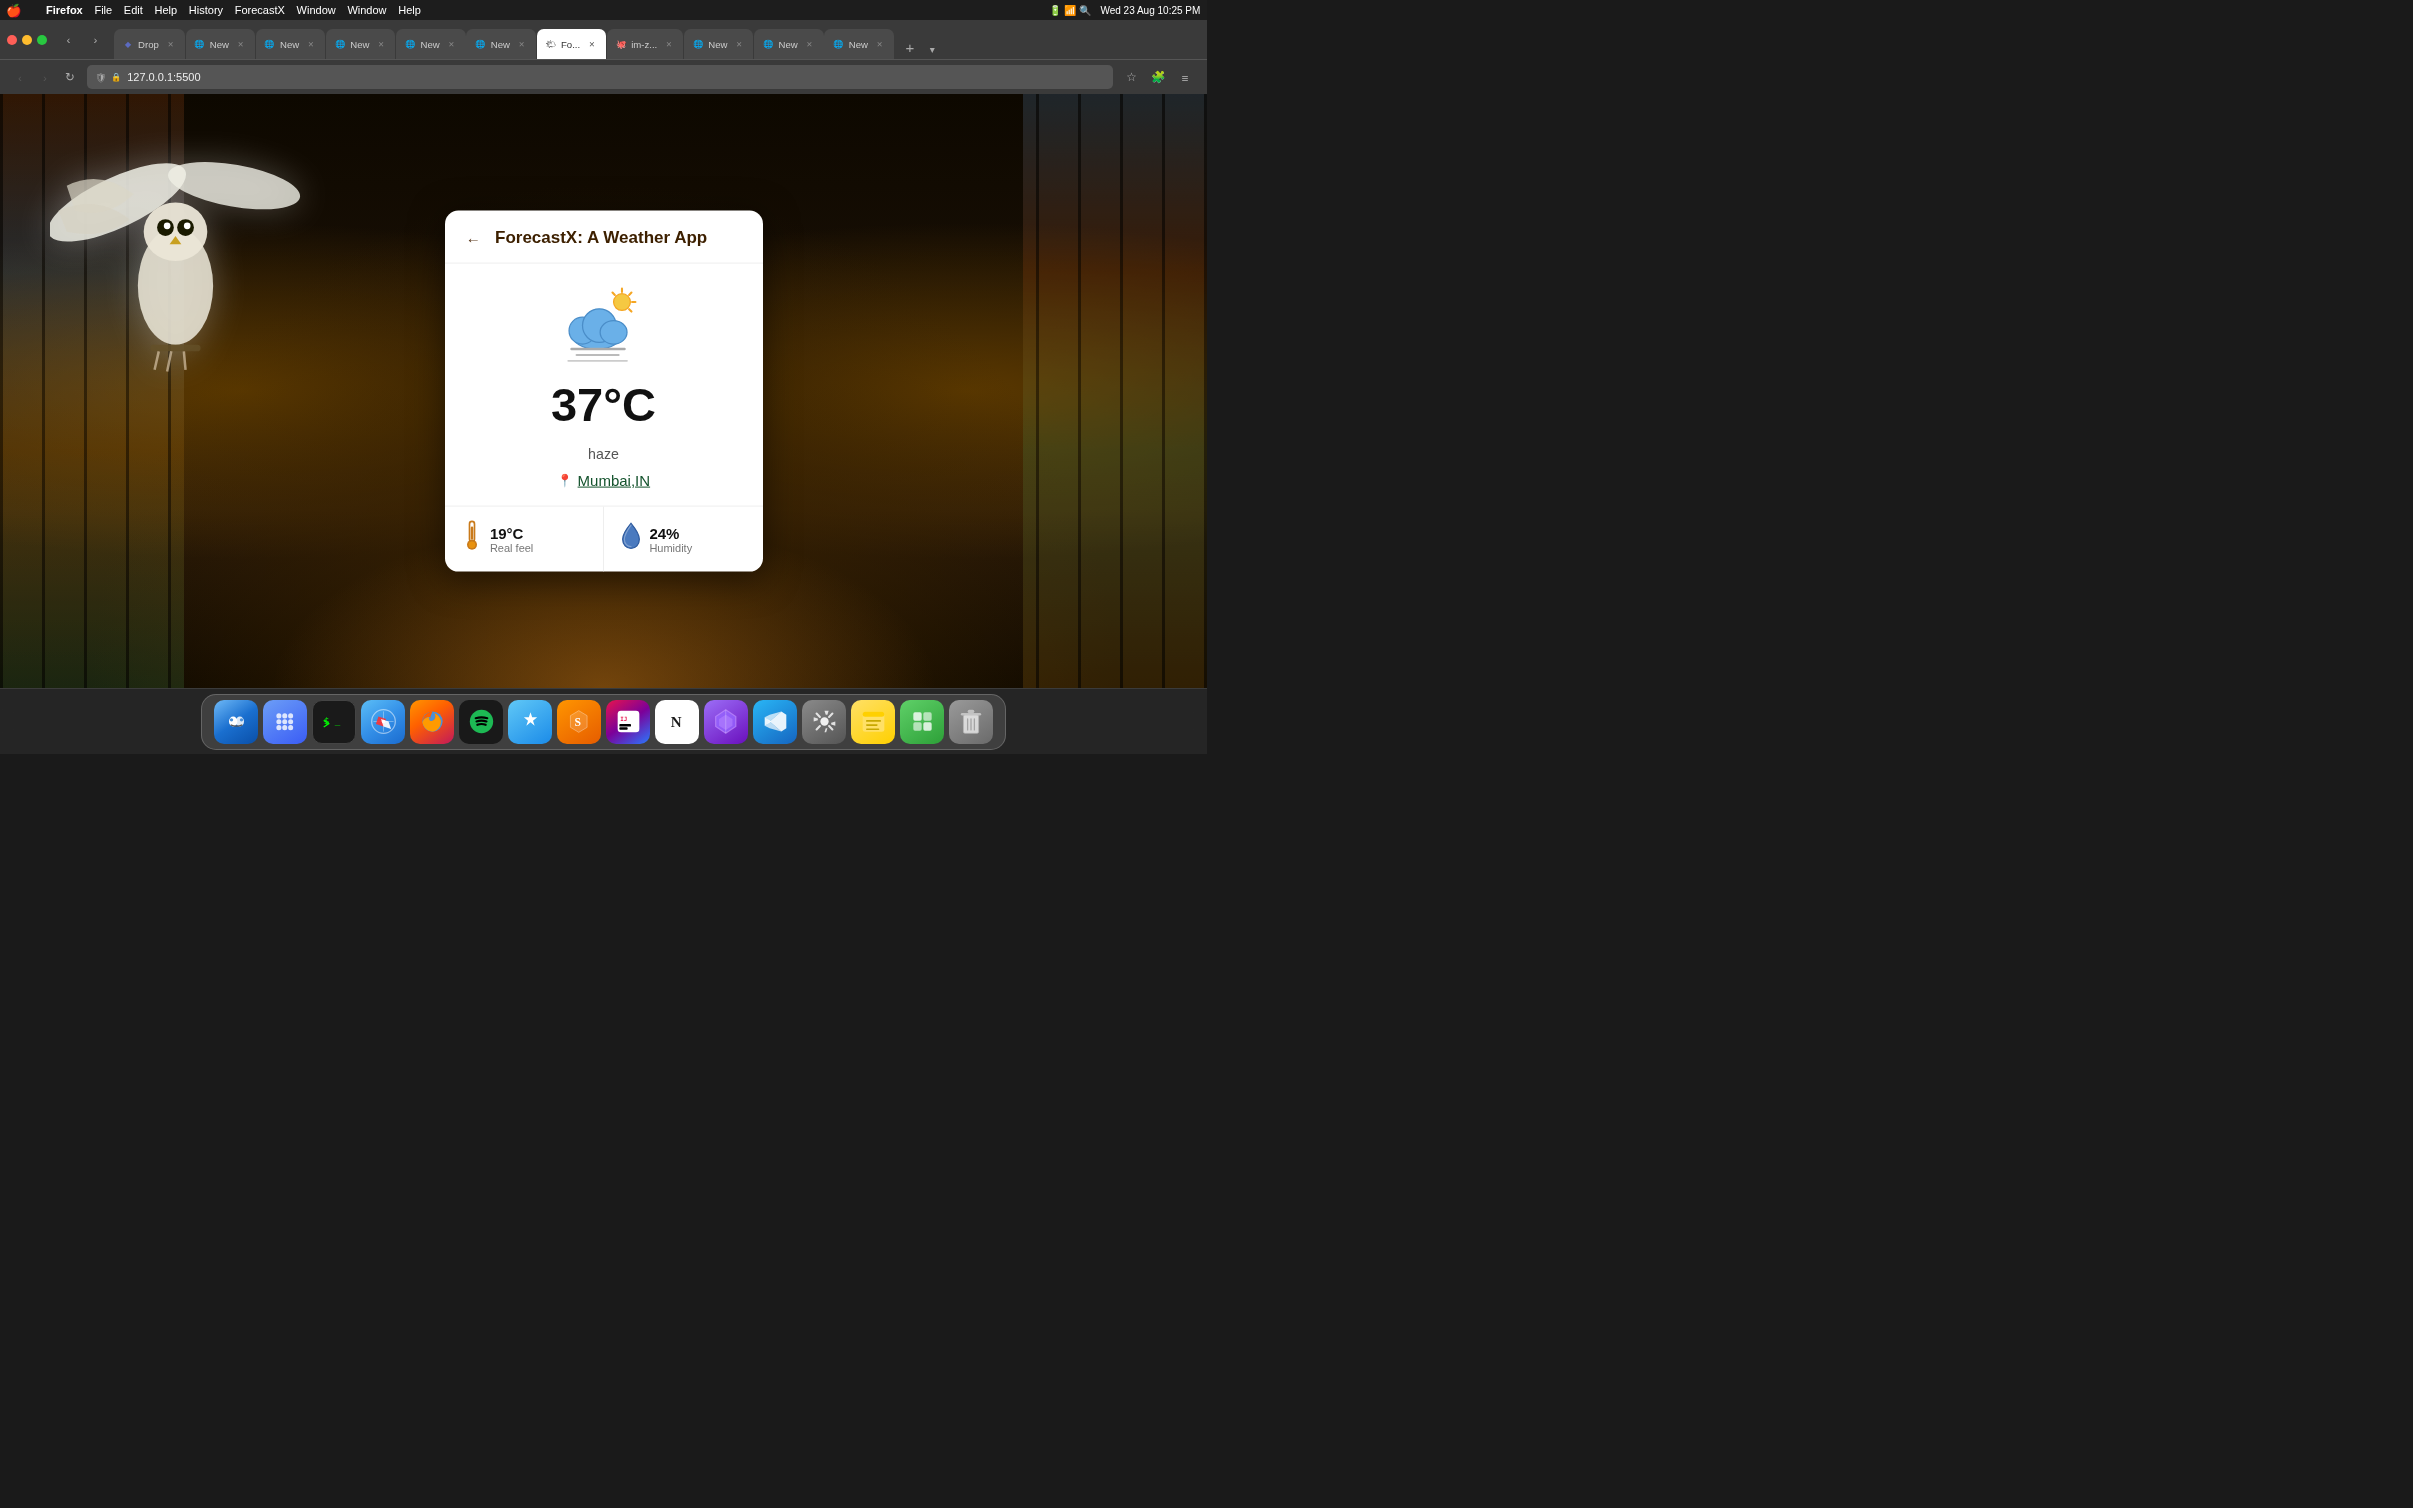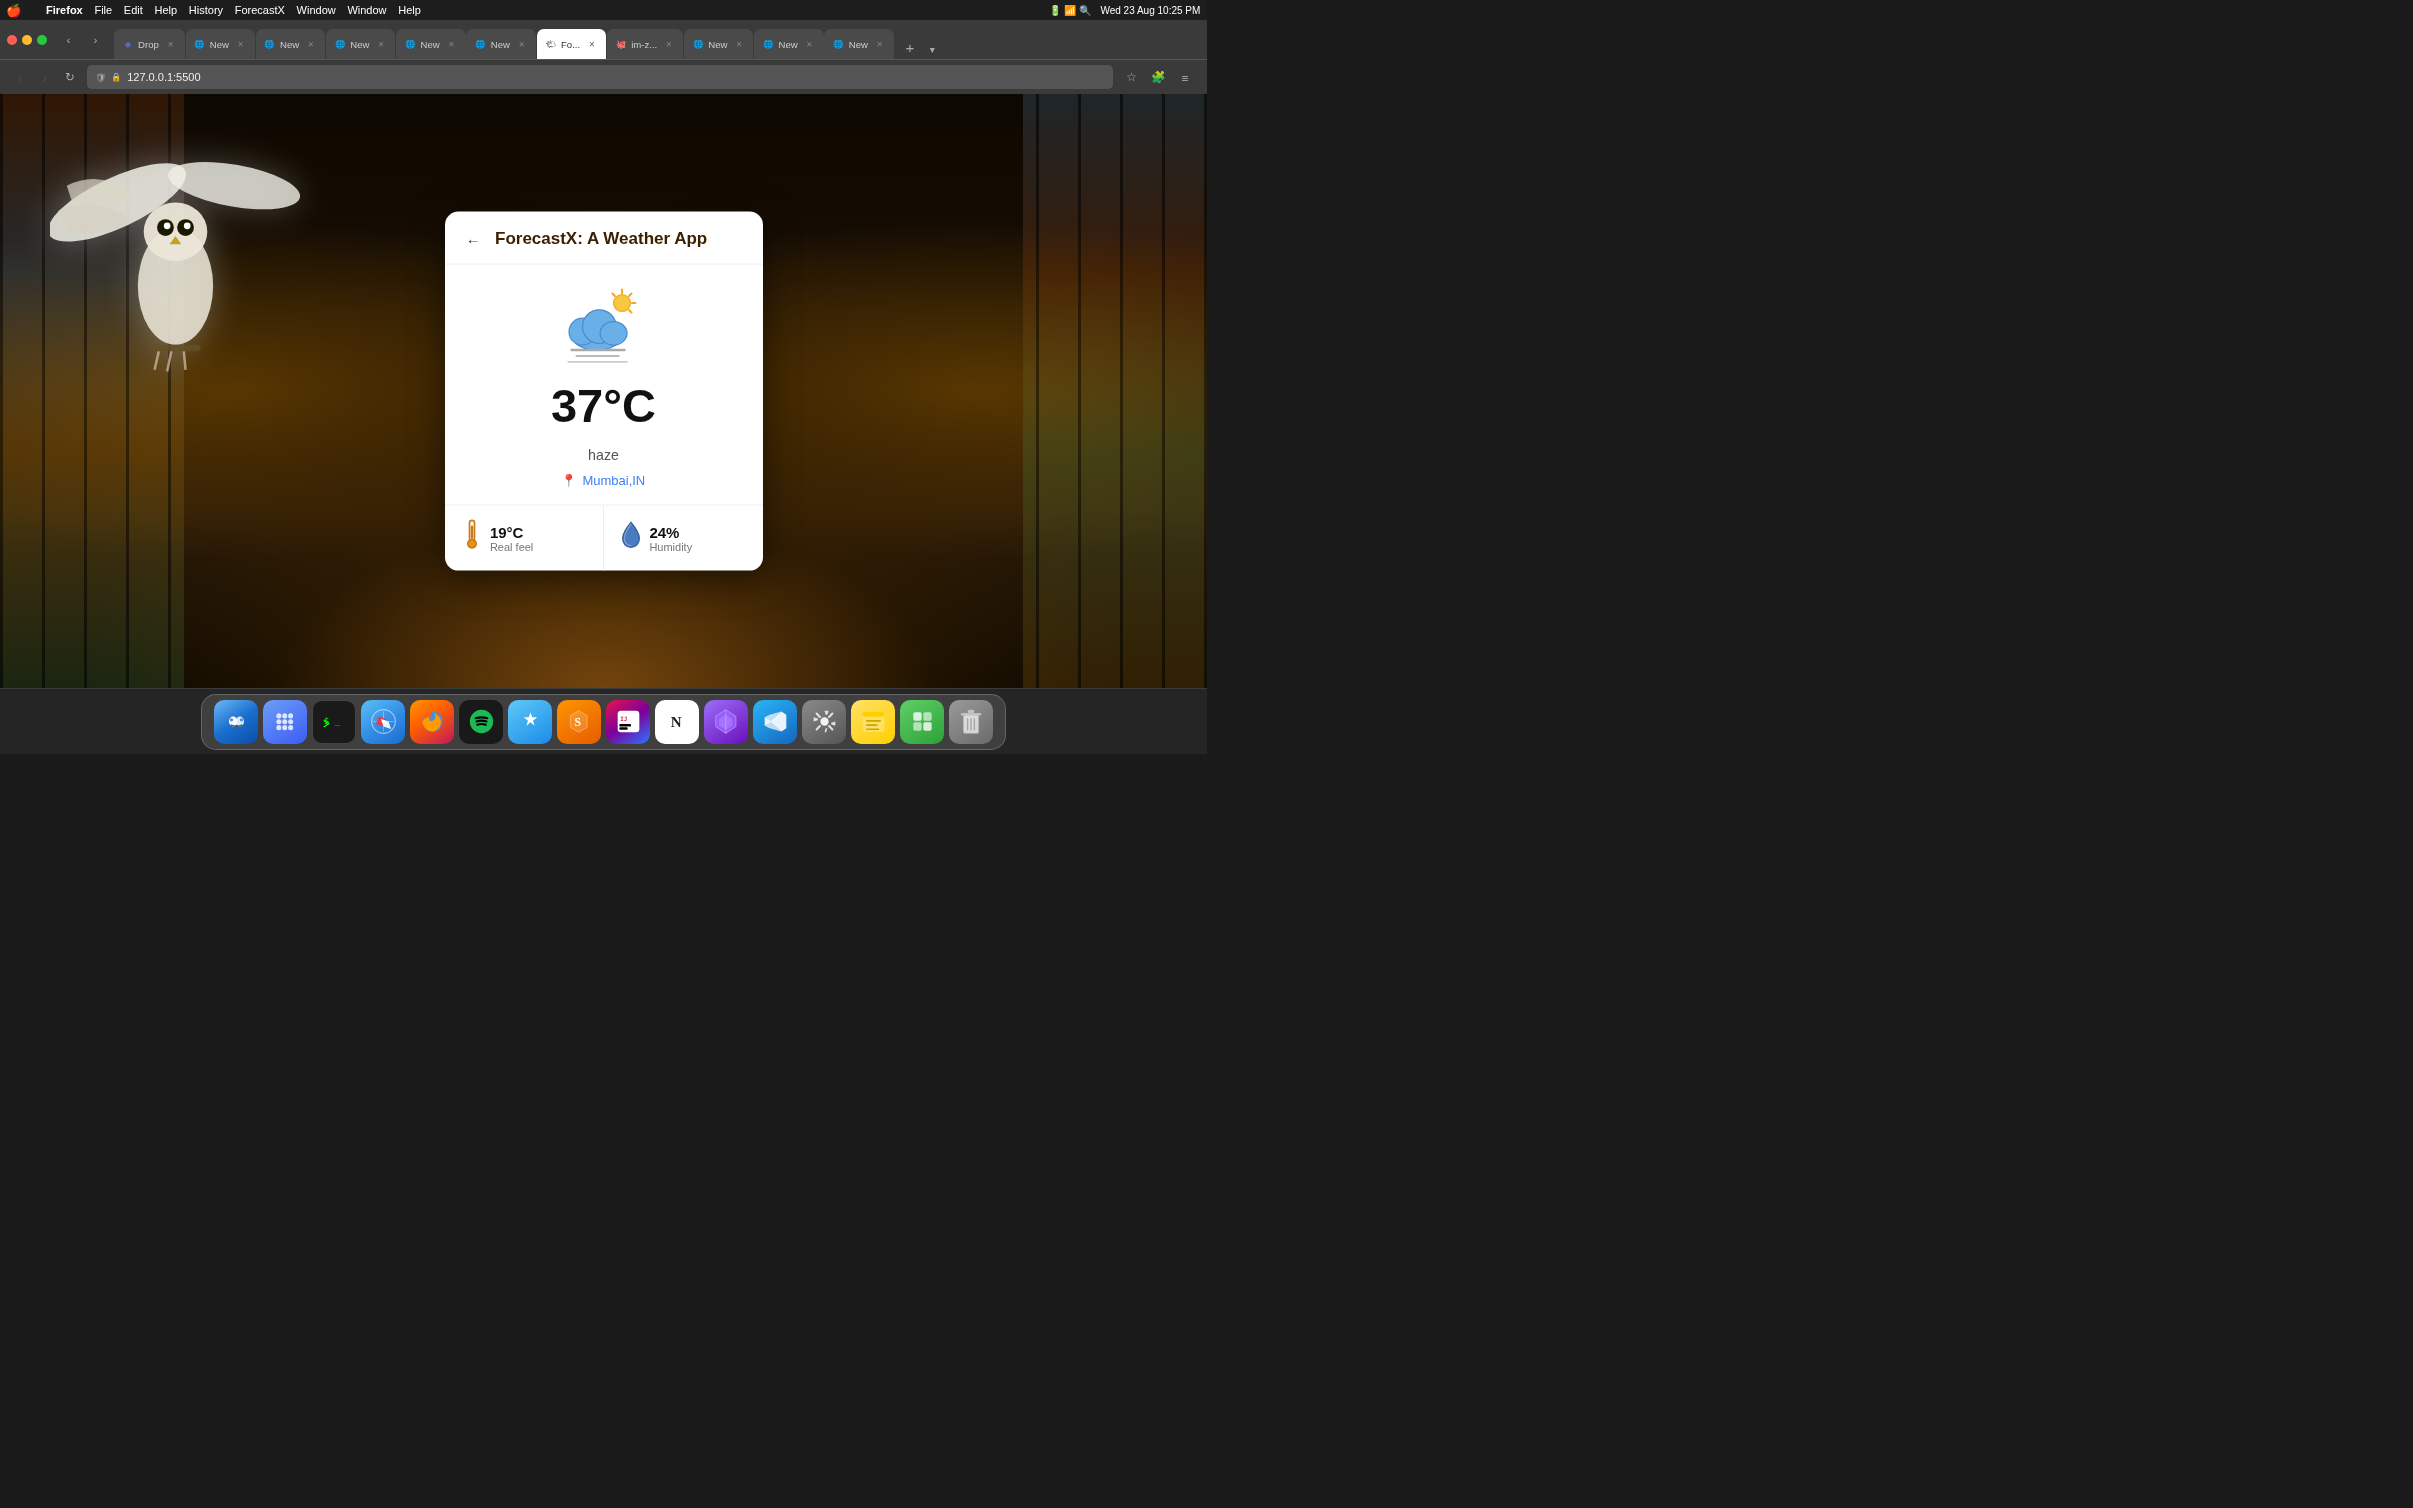--- a/index.html
+++ b/index.html
@@ -327,22 +327,23 @@
       margin-top: 11px;
     }
     .location-row {
       display: flex;
       align-items: center;
       gap: 5px;
       margin-top: 3.4px;
     }
     .location-pin { color: #888; font-size: 12.6px; }
     .location-text {
-      font-size: 13px;
-      color: #3b82f6;
+      font-size: 15px;
+      color: #14532d;
+      text-decoration: underline;
     }
 
     .card-footer {
       display: flex;
     }
     .footer-cell {
       flex: 1;
       display: flex;
       align-items: center;
       gap: 8.4px;

